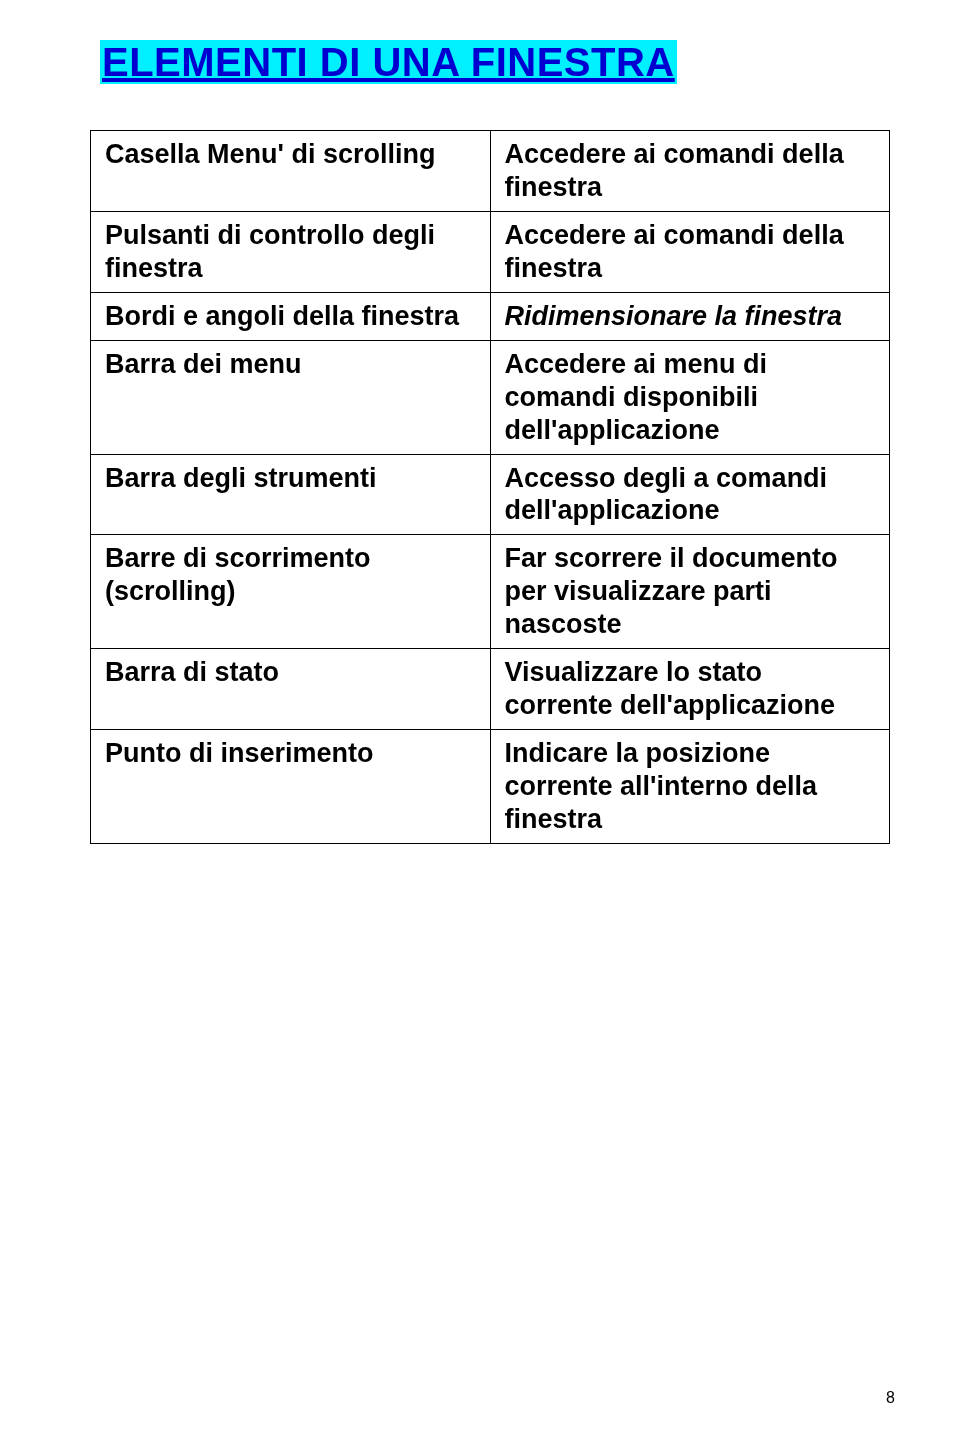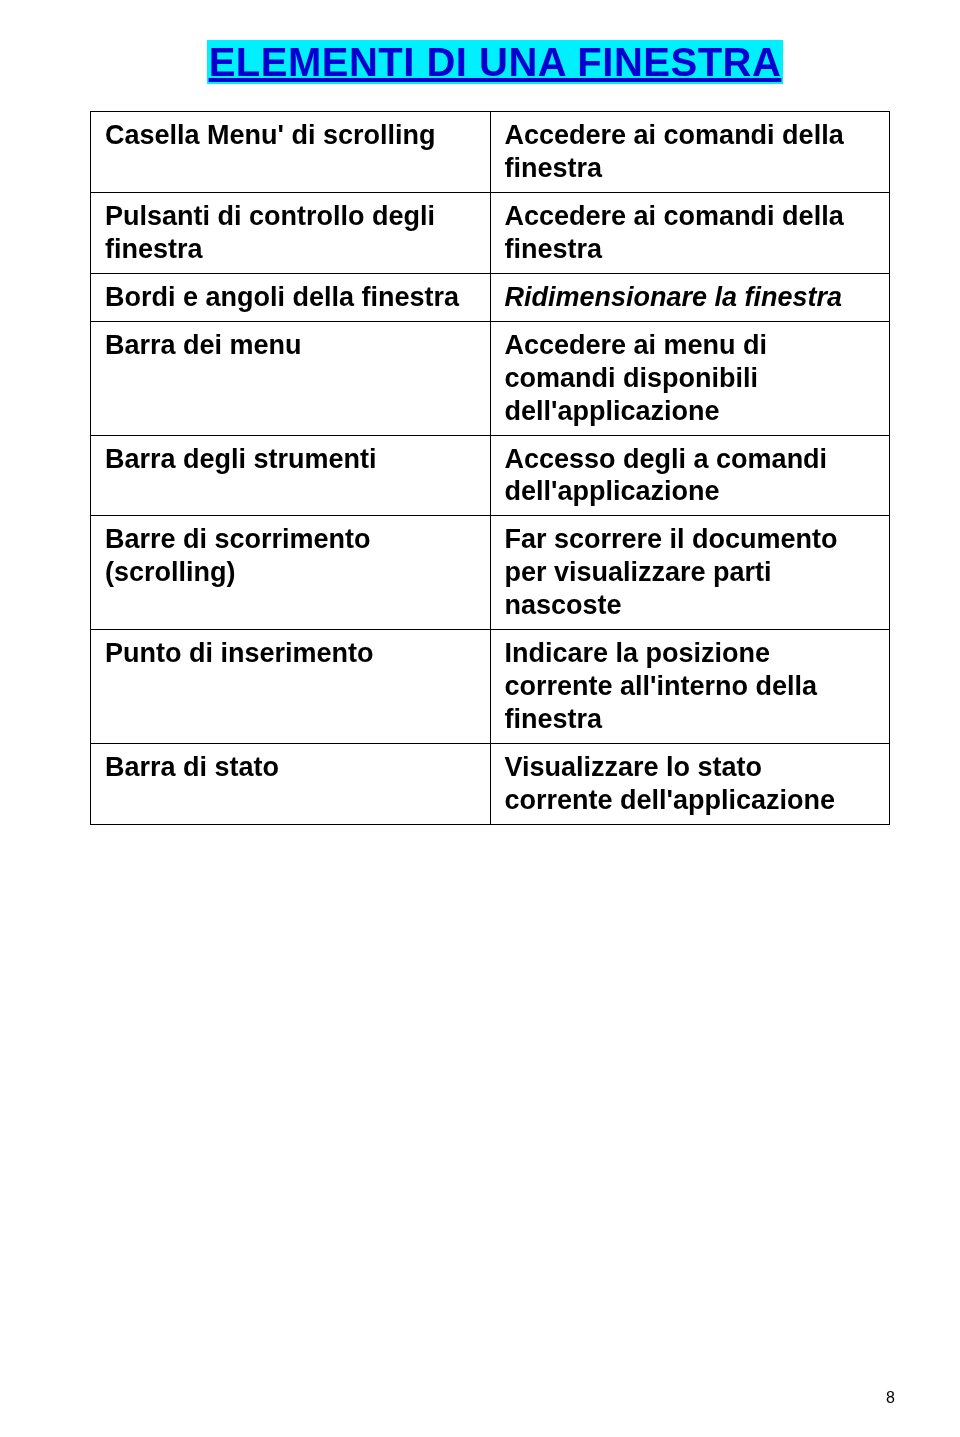--- a/index.html
+++ b/index.html
@@ -11,23 +11,22 @@
     color: #000000;
   }
   .page {
     width: 960px;
     min-height: 1437px;
     position: relative;
     box-sizing: border-box;
     padding: 40px 70px 0 90px;
   }
   .title-wrap {
-    margin-bottom: 26px;
+    margin-bottom: 45px;
     margin-left: 10px;
-    text-align: center;
   }
   .title {
     display: inline;
     background: #00f0ff;
     color: #0000d0;
     font-weight: 700;
     font-size: 40px;
     text-decoration: underline;
     letter-spacing: 0.5px;
     padding: 0px 2px;
@@ -87,25 +86,25 @@
     </tr>
     <tr>
       <td>Barra degli strumenti</td>
       <td>Accesso degli a comandi dell'applicazione</td>
     </tr>
     <tr>
       <td>Barre di scorrimento (scrolling)</td>
       <td>Far scorrere il documento per visualizzare parti nascoste</td>
     </tr>
     <tr>
+      <td>Barra di stato</td>
+      <td>Visualizzare lo stato corrente dell'applicazione</td>
+    </tr>
+    <tr>
       <td>Punto di inserimento</td>
       <td>Indicare la posizione corrente all'interno della finestra</td>
-    </tr>
-    <tr>
-      <td>Barra di stato</td>
-      <td>Visualizzare lo stato corrente dell'applicazione</td>
     </tr>
   </tbody>
     </table>
 
   <div class="pagenum">8</div>
 
 </div>
 
 </body></html>

